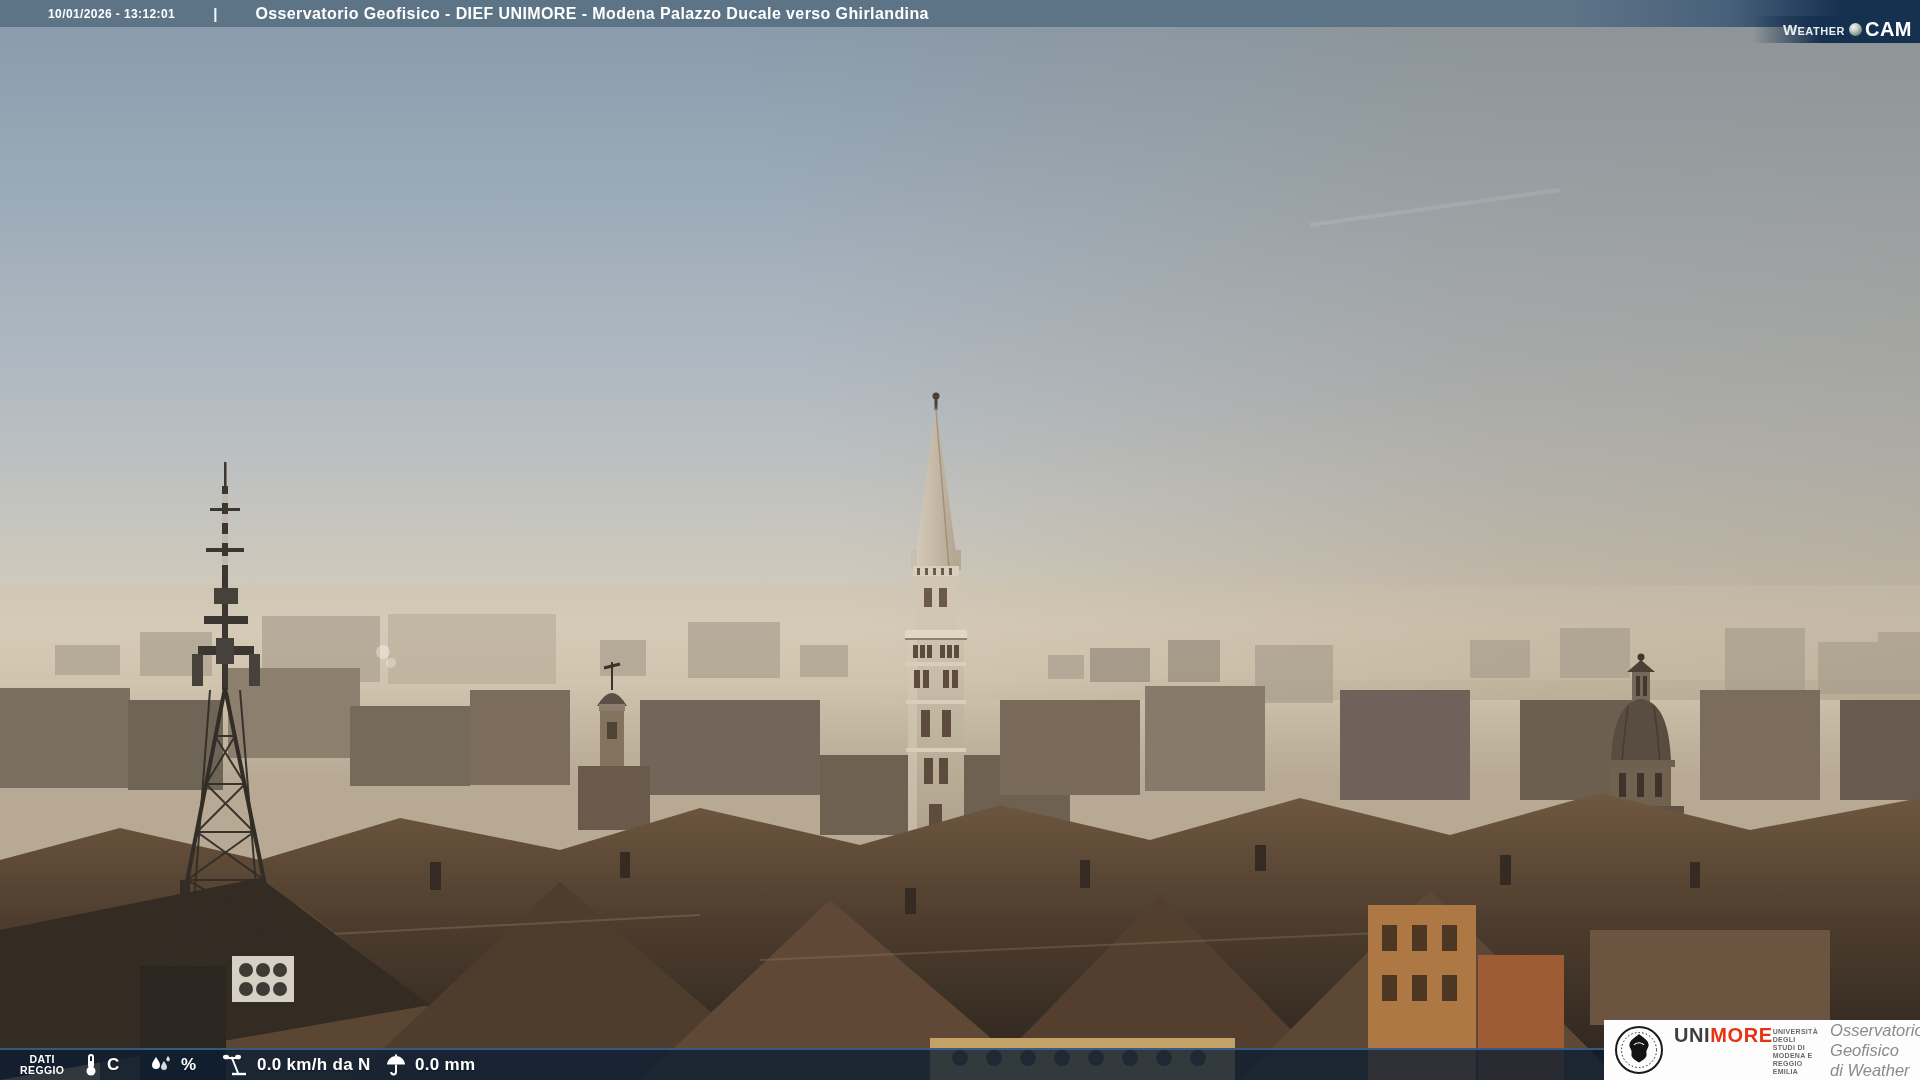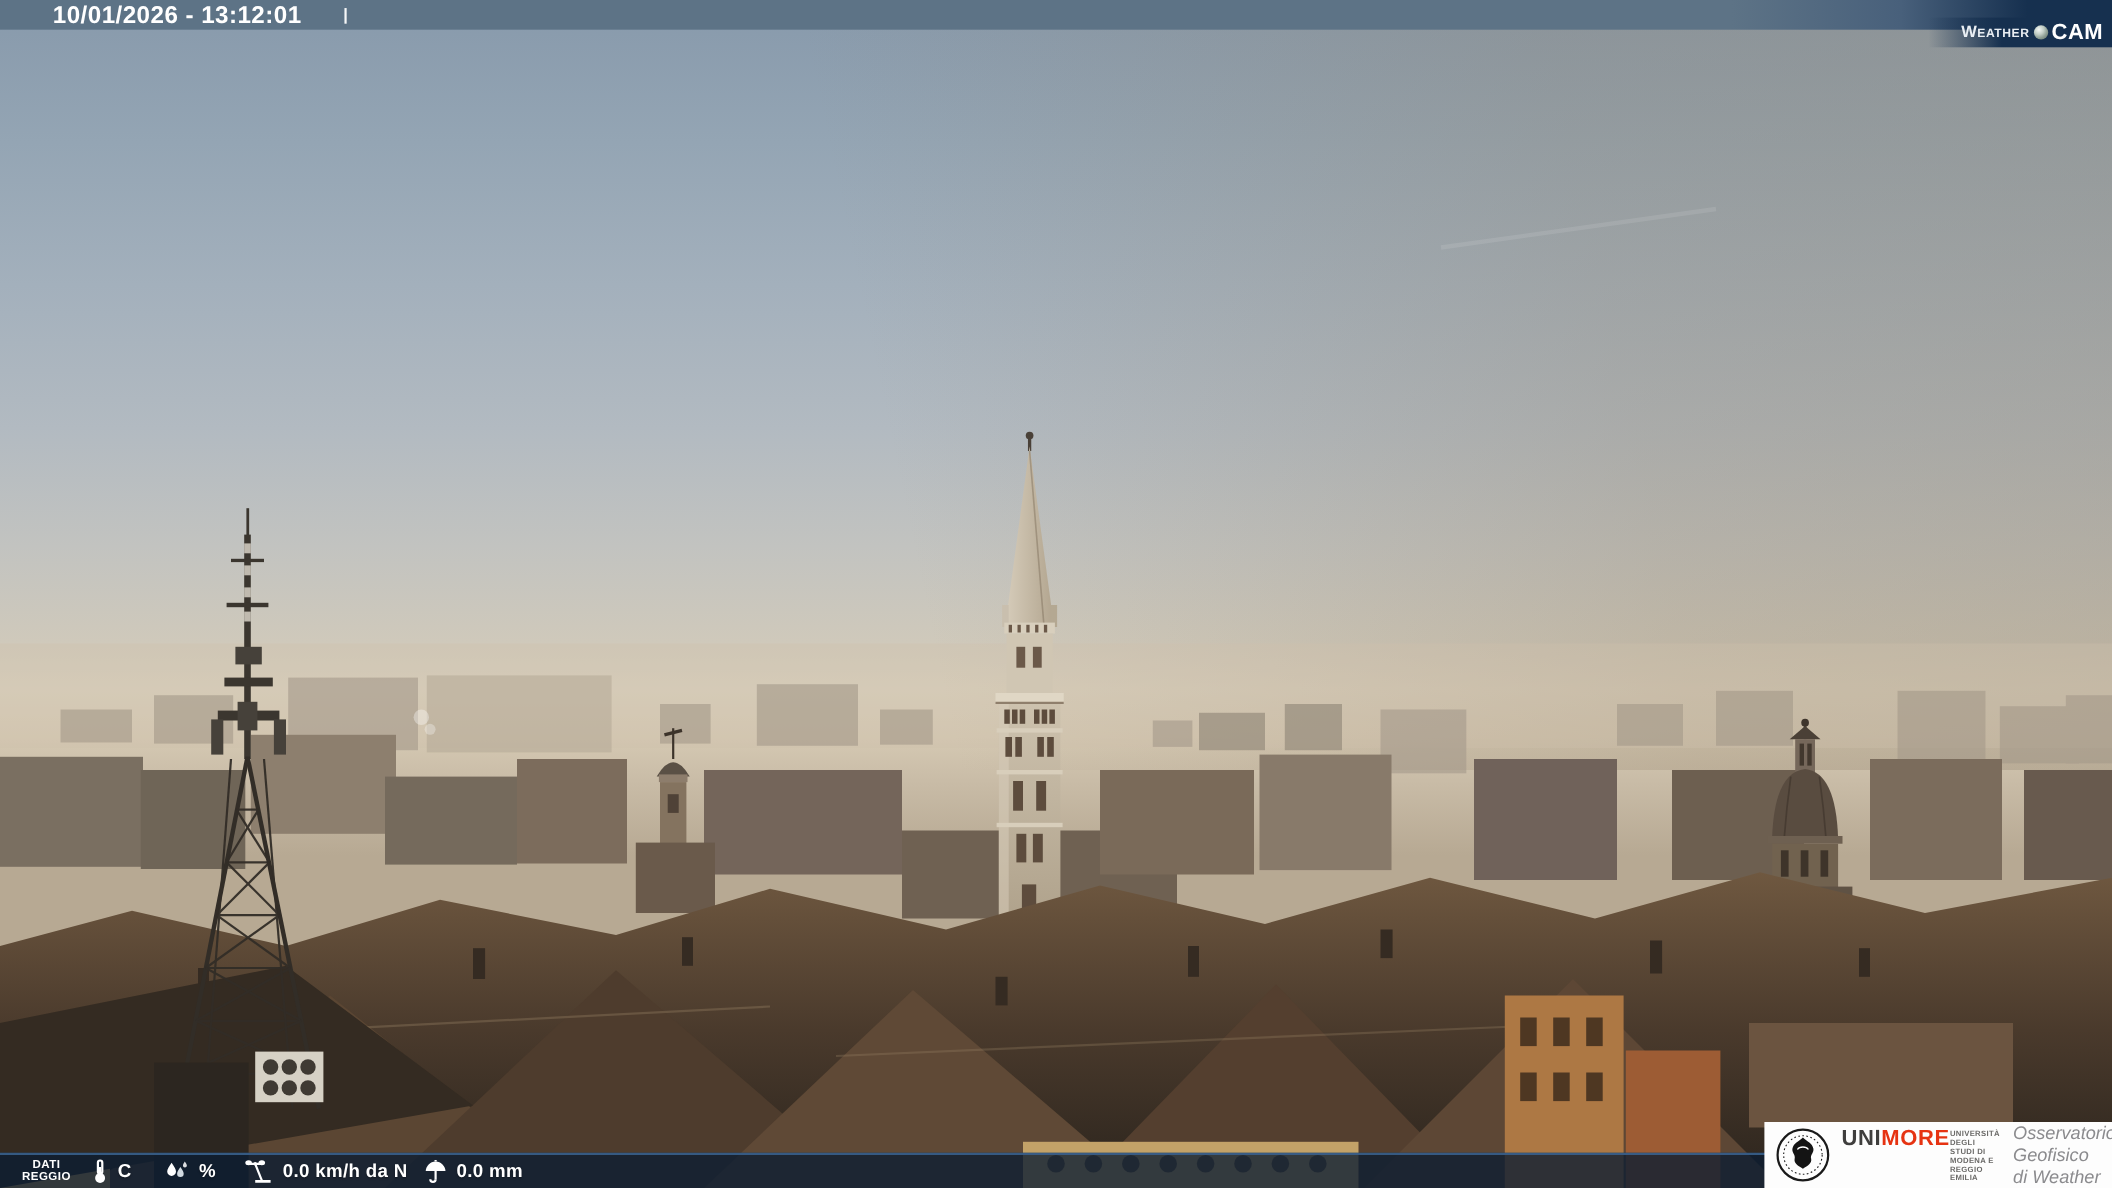--- a/index.html
+++ b/index.html
@@ -12,21 +12,21 @@
       #8799ab 0%, #94a5b4 12%, #a3b0bc 24%, #b2bac1 36%,
       #c2c3c0 46%, #cfc9bb 54%, #d9d0bd 58%, #d5c9b3 62%, #c8bba6 66%, #b7a993 72%);}
   .sky-warm{position:absolute;left:0;top:0;width:1920px;height:700px;
     background:linear-gradient(78deg, rgba(150,140,120,0) 42%, rgba(148,132,108,0.28) 75%, rgba(150,138,118,0.40) 100%);}
   .scene{position:absolute;inset:0;width:1920px;height:1080px;display:block;}
 
   
   .topbar{position:absolute;left:0;top:0;width:1920px;height:27px;
     background:linear-gradient(90deg,#5d7386 0%,#5d7386 82%,#48607b 90%,#16304f 96%,#16304f 100%);
     display:flex;align-items:center;color:#fff;}
-  .topbar .ts{margin-left:48px;font-size:22px;font-weight:bold;letter-spacing:0.4px;}
+  .topbar .ts{margin-left:48px;font-size:12px;font-weight:bold;letter-spacing:0.4px;}
   .topbar .sep{margin:0 38px;font-size:15px;font-weight:bold;opacity:.95;}
   .topbar .title{font-size:16px;font-weight:bold;letter-spacing:0.4px;}
   .wcam{position:absolute;right:0;top:0;height:27px;display:flex;align-items:center;
     padding:0 8px 0 30px;background:linear-gradient(90deg,rgba(22,48,79,0) 0%,#16304f 40%);margin-top:16px;}
   .wcam .w1{font-variant:small-caps;font-size:15px;font-weight:600;color:#e9eef3;letter-spacing:0.5px;}
   .wcam .globe{width:13px;height:13px;border-radius:50%;margin:0 3px 0 4px;
     background:radial-gradient(circle at 35% 30%, #f4f7f4 0%, #c2cec6 35%, #8fa096 60%, #57695e 100%);}
   .wcam .w2{font-size:20px;font-weight:800;color:#fff;letter-spacing:0.5px;}
 
   
@@ -296,20 +296,21 @@
           <circle cx="263" cy="989" r="7"></circle>
           <circle cx="280" cy="989" r="7"></circle>
         </g>
       <rect x="140" y="966" width="86" height="114" fill="#2c2620"></rect>
     </g>
   </svg>
 
   <div class="topbar">
     <span class="ts">10/01/2026 - 13:12:01</span>
     <span class="sep">|</span>
+    <span class="title">Osservatorio Geofisico - DIEF UNIMORE - Modena Palazzo Ducale verso Ghirlandina</span>
   </div>
   <div class="wcam">
     <span class="w1">Weather</span>
     <span class="globe"></span>
     <span class="w2">CAM</span>
   </div>
 
   <div class="wxbar">
     <div class="wxitem wxlabel" style="left:20px;">
       <span>DATI</span>

